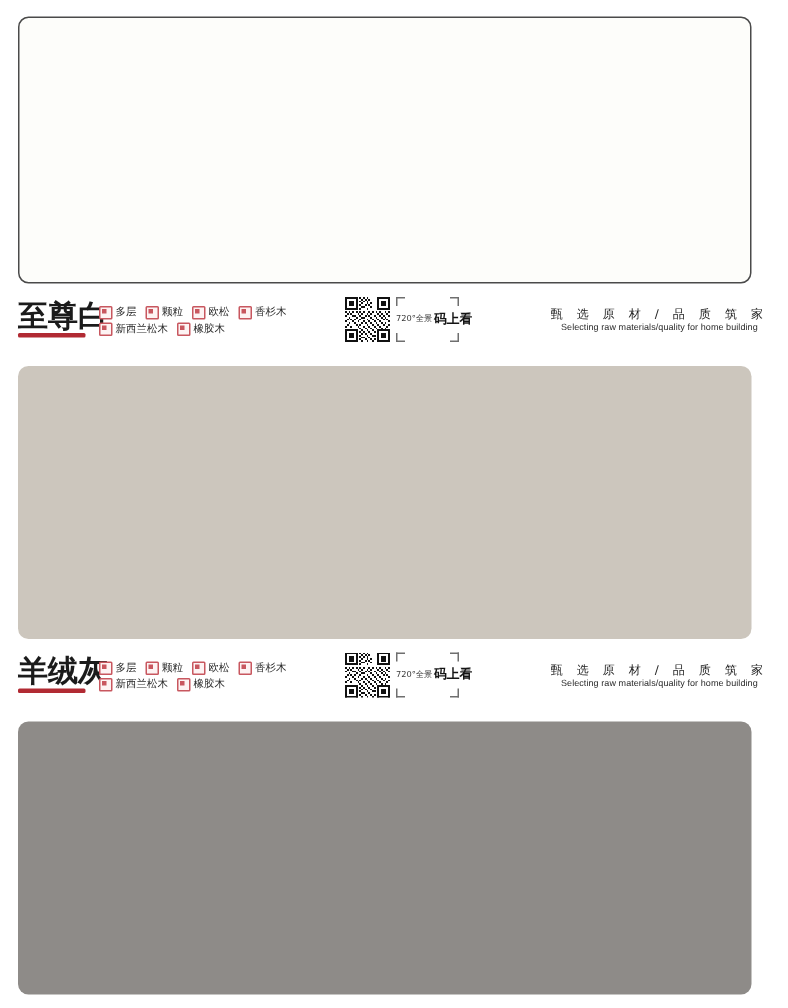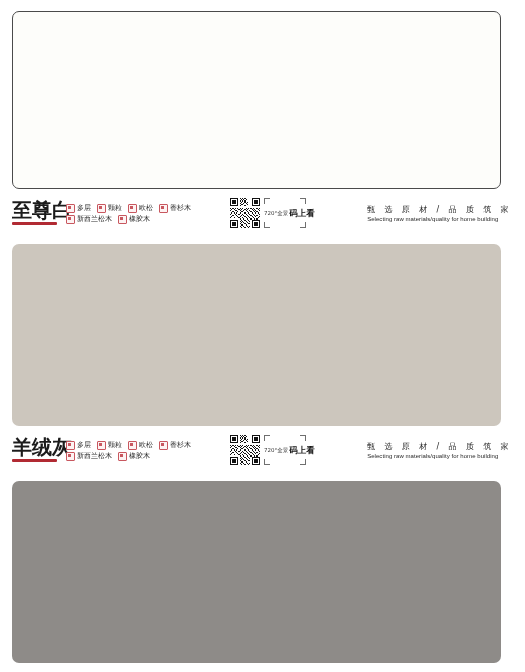--- a/index.html
+++ b/index.html
@@ -159,21 +159,21 @@
     font-size: 8.5px;
     font-weight: bold;
     line-height: 10px;
     color: #141414;
     white-space: nowrap;
   }
 
   
   .slogan {
     margin-left: auto;
-    text-align: left;
+    text-align: center;
     padding-right: 1px;
   }
   .slogan-cn {
     font-family: "DejaVu Sans", "Liberation Sans", sans-serif;
     font-size: 8px;
     line-height: 11px;
     color: #1d1d1d;
     letter-spacing: 3.4px;
     white-space: nowrap;
   }

